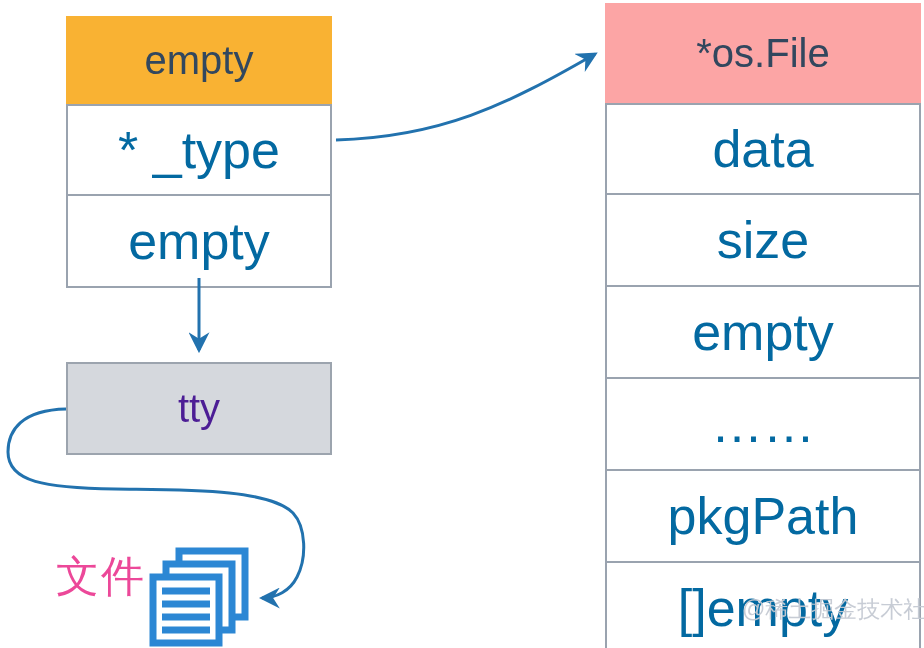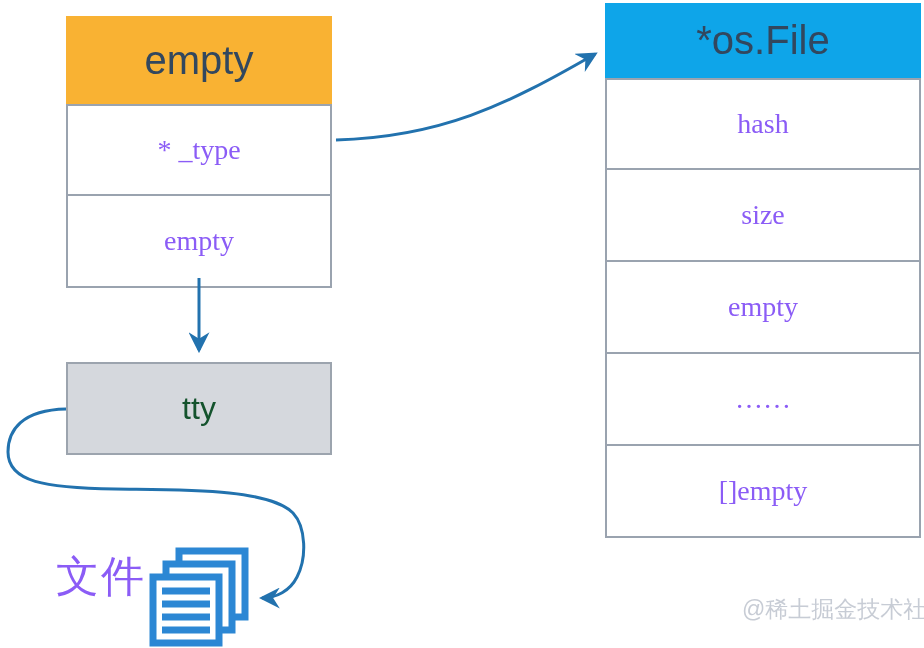--- a/index.html
+++ b/index.html
@@ -12,56 +12,55 @@
     font-family: "Liberation Sans", sans-serif;
   }
   .struct-table { position: absolute; }
   .th {
     display: flex; align-items: center; justify-content: center;
     font-size: 40px; color: #32475E;
     box-sizing: border-box;
   }
   .td {
     display: flex; align-items: center; justify-content: center;
-    font-size: 28px; color: #8b5cf6;
+    font-size: 52px; color: #0369a1;
     background: #ffffff;
     border: 2px solid #9AA3AF;
     box-sizing: border-box;
     height: 92px;
-    font-family: Liberation Serif, serif;
   }
   .td + .td { border-top: 0; }
   .left-table  { left: 66px;  top: 16px;  width: 266px; }
   .left-table .th  { height: 88px; background: #F9B233; }
   .right-table { left: 605px; top: 3px;  width: 316px; }
-  .right-table .th { height: 75px; background: #0ea5e9; }
+  .right-table .th { height: 100px; background: #fca5a5; }
   .tty-box {
     position: absolute;
     left: 66px; top: 362px; width: 266px; height: 93px;
     background: #D5D8DD;
     border: 2px solid #9CA4AE;
     box-sizing: border-box;
     display: flex; align-items: center; justify-content: center;
-    font-size: 32px; color: #14532d;
+    font-size: 40px; color: #4c1d95;
   }
   .arrows-layer {
     position: absolute; left: 0; top: 0;
     width: 924px; height: 648px;
     pointer-events: none;
   }
   .arrow-path {
     fill: none;
     stroke: #2272AE;
     stroke-width: 3;
   }
   .file-label {
     position: absolute;
     left: 56px; top: 548px;
     font-size: 43px;
-    color: #8b5cf6;
+    color: #ec4899;
     letter-spacing: 2px;
   }
   .docs-icon { position: absolute; left: 146px; top: 544px; }
   .watermark {
     position: absolute;
     left: 742px; top: 594px;
     width: 180px;
     font-size: 23px;
     color: #C5CAD3;
     opacity: 0.95;
@@ -74,24 +73,25 @@
 <div class="canvas">
 
   <div class="struct-table left-table">
     <div class="th">empty</div>
     <div class="td">* _type</div>
     <div class="td">empty</div>
   </div>
 
   <div class="struct-table right-table">
     <div class="th">*os.File</div>
-    <div class="td">hash</div>
+    <div class="td">data</div>
     <div class="td">size</div>
     <div class="td">empty</div>
     <div class="td">……</div>
+    <div class="td">pkgPath</div>
     <div class="td">[]empty</div>
   </div>
 
   <div class="tty-box">tty</div>
 
   <svg class="arrows-layer" width="924" height="648" viewBox="0 0 924 648" xmlns="http://www.w3.org/2000/svg">
     <defs>
       <marker id="arrowhead" viewBox="0 0 10 10" refX="8.5" refY="5" markerWidth="7" markerHeight="7" orient="auto-start-reverse">
         <path d="M0,0 L10,5 L0,10 L3.2,5 Z" fill="#2272AE"></path>
       </marker>

